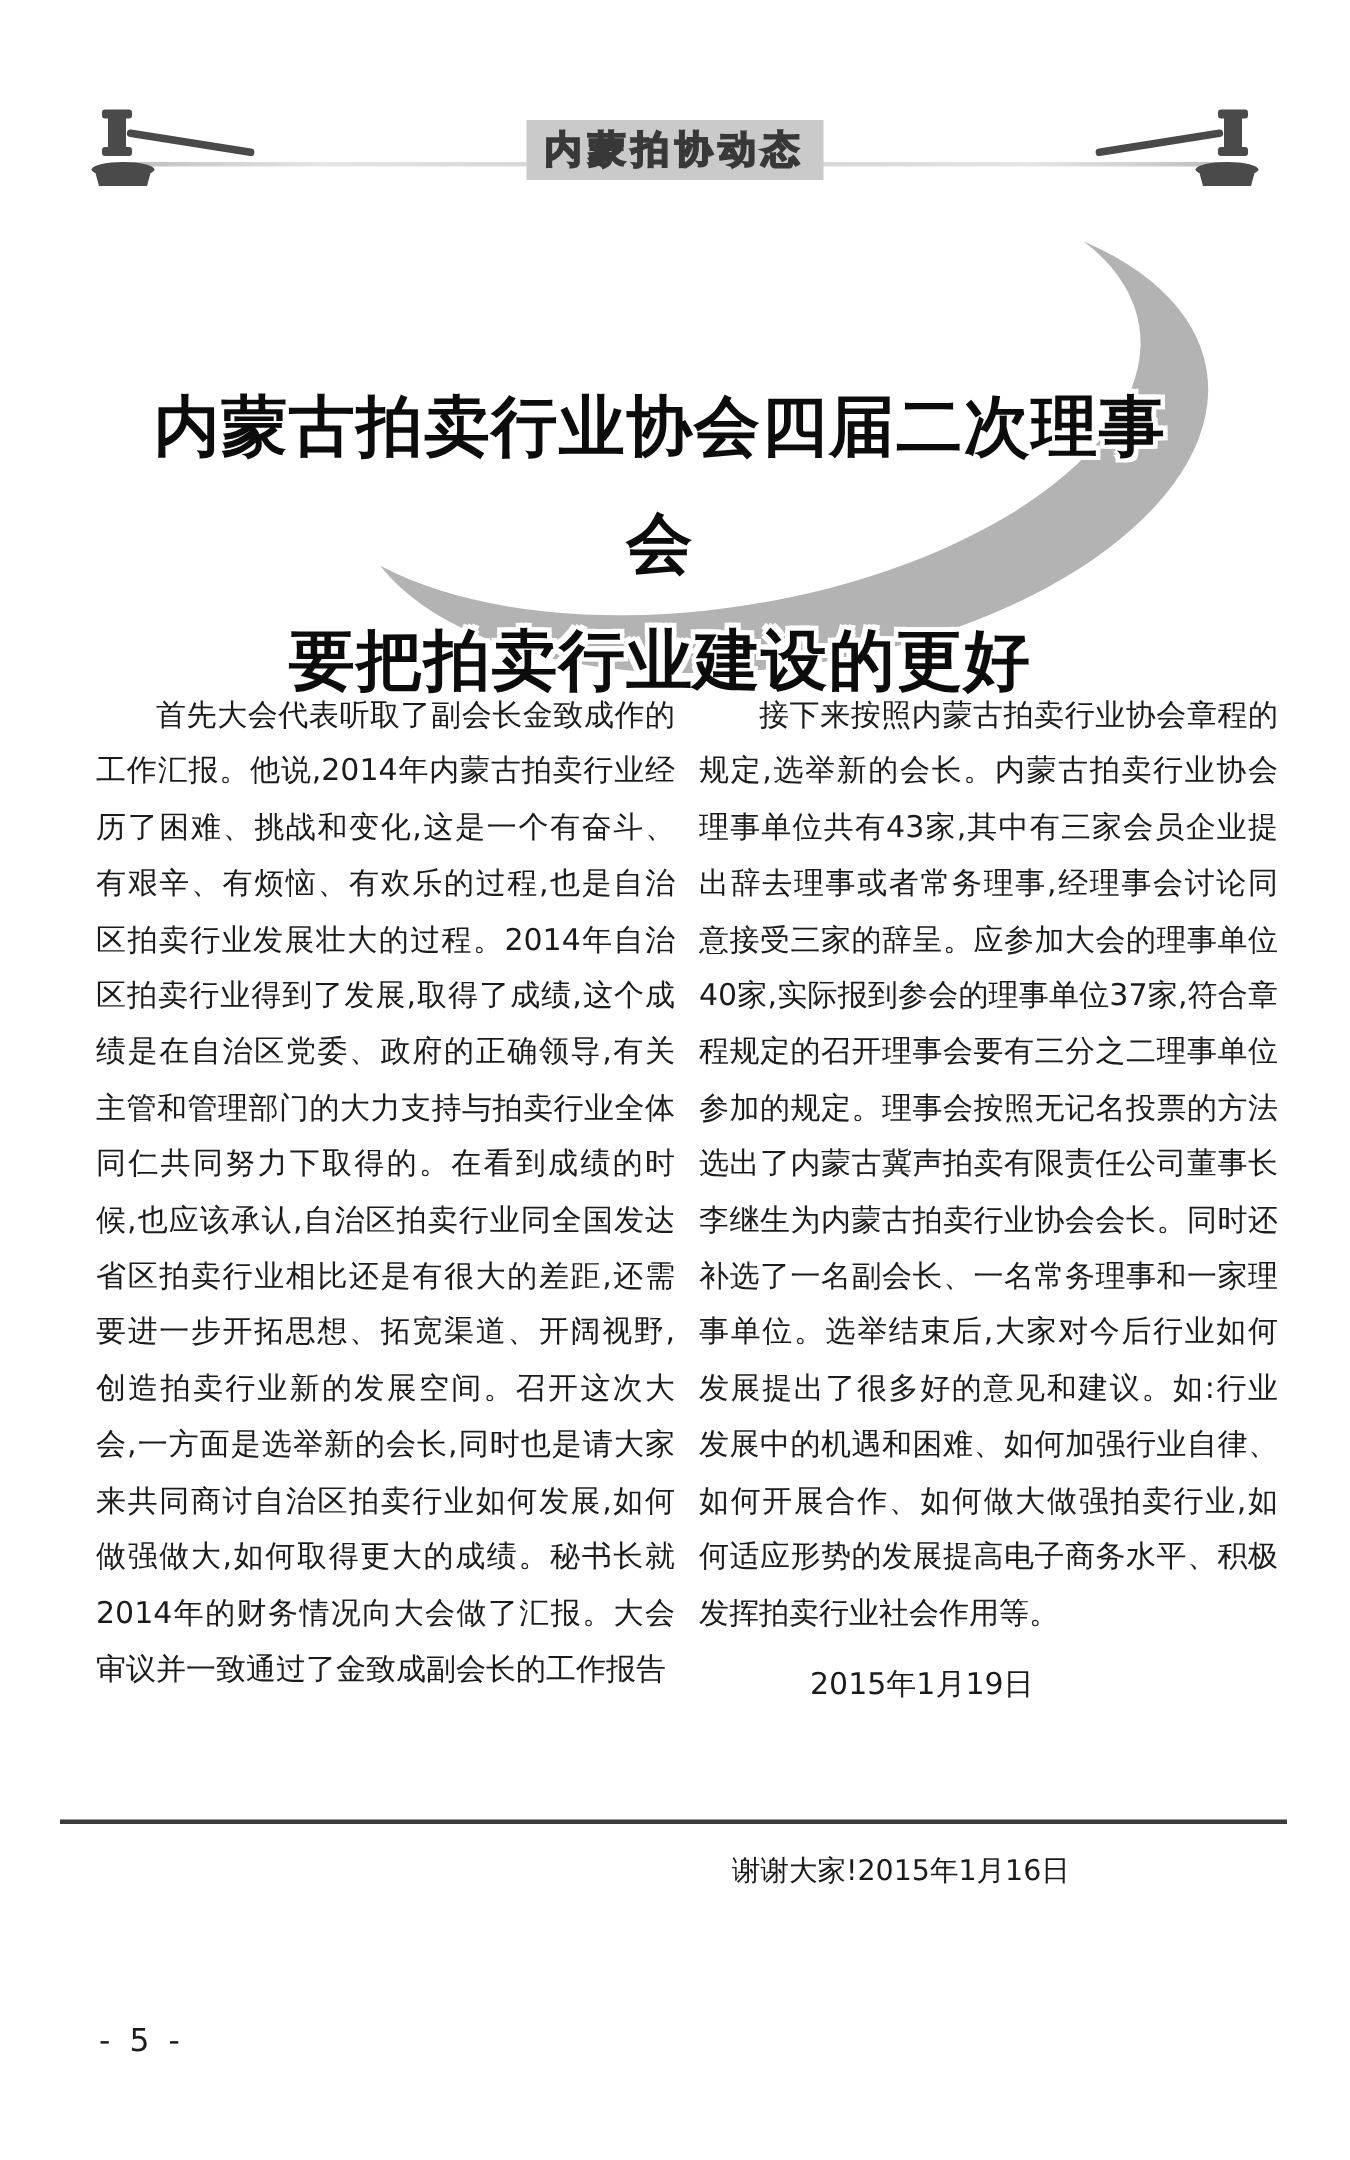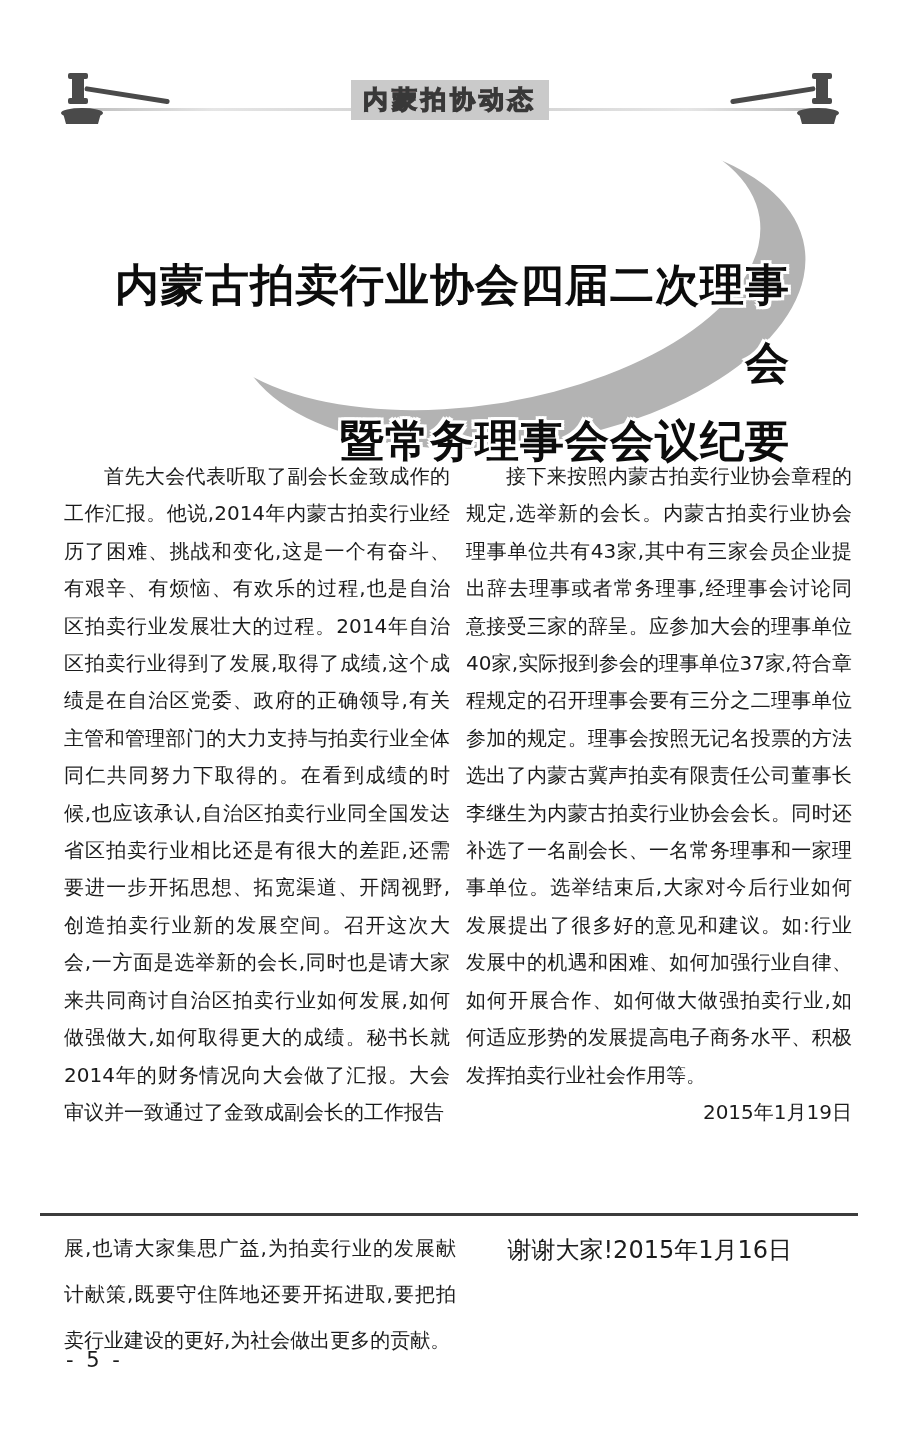--- a/index.html
+++ b/index.html
@@ -28,56 +28,56 @@
     color:#b91c1c;
     -webkit-text-stroke:1.3px #383838;
     text-stroke:1.3px #383838;
     white-space:nowrap;
   }
 
   
   .swoosh { position:absolute; left:215px; top:142px; width:600px; height:310px; }
   .title-block {
     position:absolute; left:90px; top:246px; width:700px;
-    text-align:right; font-weight:bold;
+    text-align:center; font-weight:bold;
     font-size:44px; line-height:78px; letter-spacing:1px;
     color:#0c0c0c;
     text-shadow:
       -3px -3px 0 #fff, 3px -3px 0 #fff, -3px 3px 0 #fff, 3px 3px 0 #fff,
       0 -3px 0 #fff, 0 3px 0 #fff, -3px 0 0 #fff, 3px 0 0 #fff;
   }
 
   
   .col {
     position:absolute; top:458px;
     font-size:20px; line-height:37.4px;
     text-align:justify; text-justify:inter-ideograph;
   }
   .col-left  { left:64px;  width:386px; }
   .col-right { left:466px; width:386px; }
   .para { margin:0; }
   .para.indent { text-indent:2em; }
   .sig { margin:0; text-align:center; }
-  .sig-date { margin:0; text-align:right; padding-left:64px; }
+  .sig-date { margin:10px; text-align:left; padding-left:64px; }
 
   
   .divider {
     position:absolute; left:40px; top:1213px; width:818px; height:3px;
     background:#3c3c3c;
   }
   .footer-left {
     position:absolute; left:64px; top:1225px; width:392px;
     font-size:20px; line-height:46px;
     text-align:justify; text-justify:inter-ideograph;
   }
   .footer-right {
     position:absolute; left:466px; top:1234px; width:386px;
-    display:flex; justify-content:flex-end; align-items:flex-start;
+    display:flex; justify-content:flex-start; align-items:flex-start;
     box-sizing:border-box; padding:0 60px 0 22px;
-    font-size:24px;
+    font-size:19px;
   }
   .page-number {
     position:absolute; left:66px; top:1348px;
     font-size:21px; letter-spacing:3px;
   }
 </style>
 </head>
 <body>
 
 <div class="page">
@@ -116,35 +116,34 @@
 
   <div class="swoosh">
     <svg width="600" height="310" viewBox="0 0 600 310" xmlns="http://www.w3.org/2000/svg">
       <ellipse cx="305" cy="150" rx="288" ry="152" fill="#b3b3b3" transform="rotate(-9 305 150)"></ellipse>
       <ellipse cx="262" cy="120" rx="286" ry="143" fill="#ffffff" transform="rotate(-9 262 120)"></ellipse>
     </svg>
   </div>
 
   <div class="title-block">
     <div>内蒙古拍卖行业协会四届二次理事会</div>
-    <div>暨常务理事会会议纪要</div>
+    <div>要把拍卖行业建设的更好</div>
   </div>
 
   <div class="col col-left">
     <p class="para indent">首先大会代表听取了副会长金致成作的工作汇报。他说,2014年内蒙古拍卖行业经历了困难、挑战和变化,这是一个有奋斗、有艰辛、有烦恼、有欢乐的过程,也是自治区拍卖行业发展壮大的过程。2014年自治区拍卖行业得到了发展,取得了成绩,这个成绩是在自治区党委、政府的正确领导,有关主管和管理部门的大力支持与拍卖行业全体同仁共同努力下取得的。在看到成绩的时候,也应该承认,自治区拍卖行业同全国发达省区拍卖行业相比还是有很大的差距,还需要进一步开拓思想、拓宽渠道、开阔视野,创造拍卖行业新的发展空间。召开这次大会,一方面是选举新的会长,同时也是请大家来共同商讨自治区拍卖行业如何发展,如何做强做大,如何取得更大的成绩。秘书长就2014年的财务情况向大会做了汇报。大会审议并一致通过了金致成副会长的工作报告</p>
   </div>
 
   <div class="col col-right">
     <p class="para indent">接下来按照内蒙古拍卖行业协会章程的规定,选举新的会长。内蒙古拍卖行业协会理事单位共有43家,其中有三家会员企业提出辞去理事或者常务理事,经理事会讨论同意接受三家的辞呈。应参加大会的理事单位40家,实际报到参会的理事单位37家,符合章程规定的召开理事会要有三分之二理事单位参加的规定。理事会按照无记名投票的方法选出了内蒙古冀声拍卖有限责任公司董事长李继生为内蒙古拍卖行业协会会长。同时还补选了一名副会长、一名常务理事和一家理事单位。选举结束后,大家对今后行业如何发展提出了很多好的意见和建议。如:行业发展中的机遇和困难、如何加强行业自律、如何开展合作、如何做大做强拍卖行业,如何适应形势的发展提高电子商务水平、积极发挥拍卖行业社会作用等。</p>
     <p class="sig-date">2015年1月19日</p>
   </div>
 
   <div class="divider"></div>
 
-  <div class="footer-left">展,也请大家集思广益,为拍卖行业的发展献计献策,既要守住阵地还要开拓进取,要把拍卖行业建设的更好,为社会做出更多的贡献。</div>
 
   <div class="footer-right">
     <span>谢谢大家!</span>
     <span>2015年1月16日</span>
   </div>
 
   <div class="page-number">- 5 -</div>
 
 </div>
 

